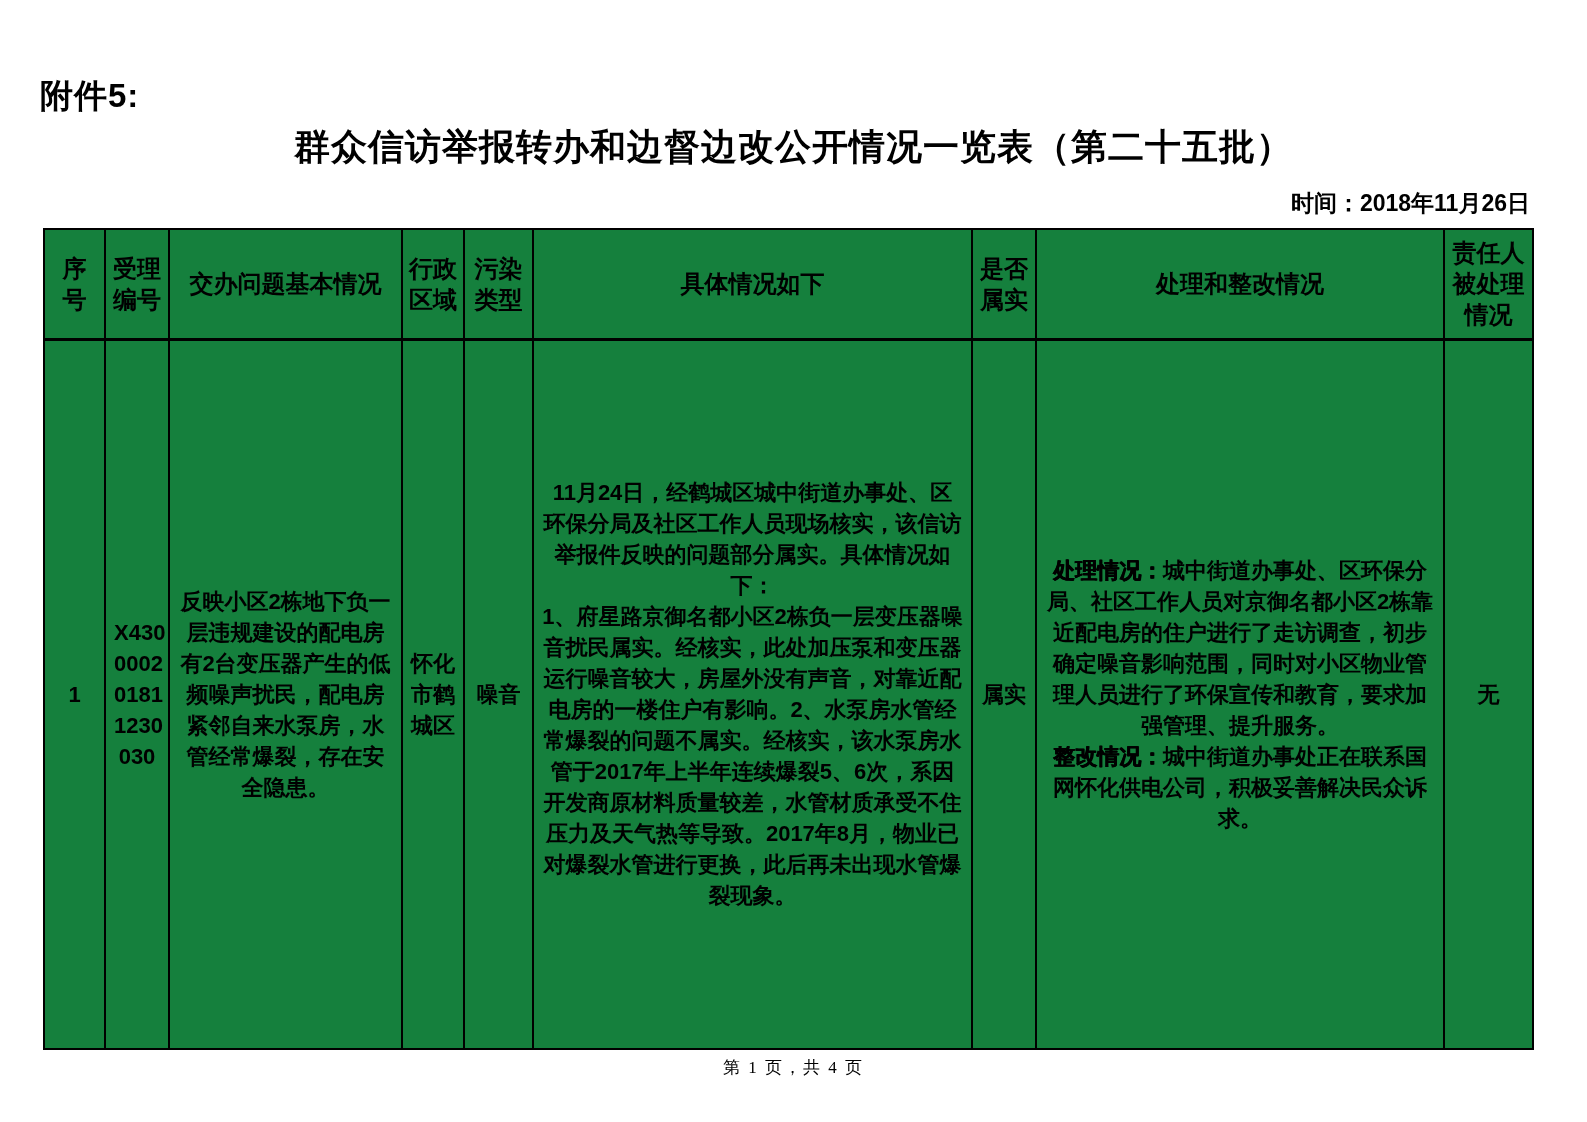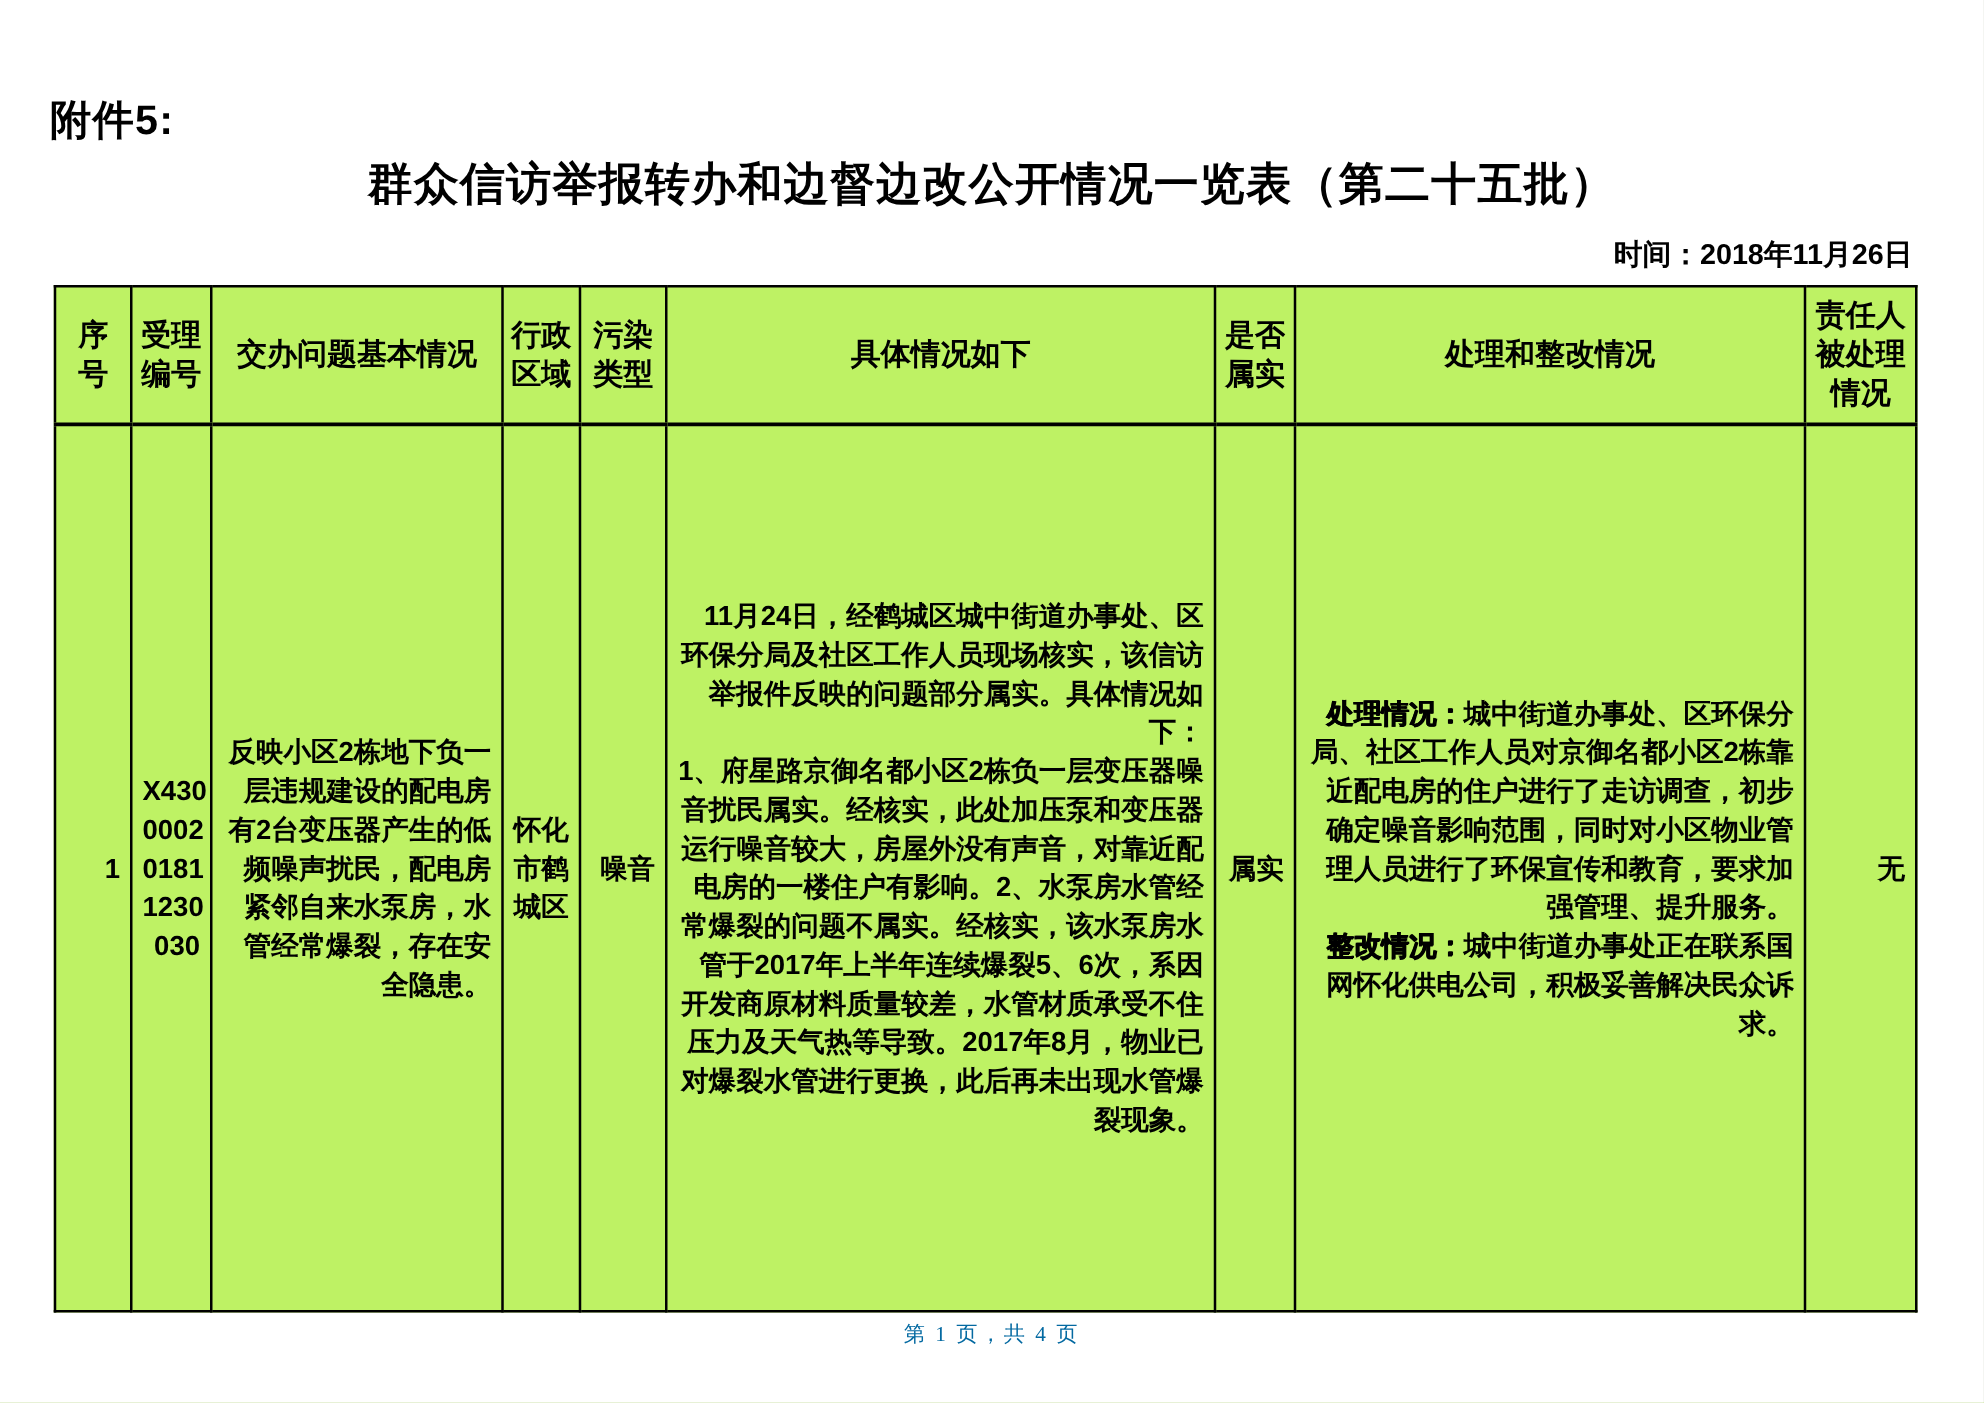--- a/index.html
+++ b/index.html
@@ -16,44 +16,44 @@
   .title {
     position:absolute; left:0; right:0; top:123px; text-align:center;
     font-size:36px; font-weight:bold; letter-spacing:1px;
   }
   .date-line {
     position:absolute; right:57px; top:188px;
     font-size:23px; font-weight:bold;
   }
   table.report {
     position:absolute; left:43px; top:228px; width:1489px;
-    border-collapse:collapse; table-layout:fixed; background:#bef264;
+    border-collapse:collapse; table-layout:fixed; background:#15803d;
   }
   table.report th, table.report td {
     border:2px solid #000;
     overflow:hidden;
   }
   table.report thead th {
     font-size:24px; font-weight:bold; line-height:31px;
     height:110px; padding:2px 6px; text-align:center; vertical-align:middle;
     border-bottom-width:3px;
   }
   table.report tbody td {
     font-size:22px; font-weight:bold; line-height:31px;
-    height:710px; padding:4px 8px; vertical-align:middle; text-align:right;
+    height:710px; padding:4px 8px; vertical-align:middle; text-align:center;
   }
   td.al { text-align:left; }
   td.prob { line-height:33px; padding-right:10px; }
   .pre { white-space:pre-line; }
   .cellpara { margin:0; }
   .lbl { text-shadow:0.7px 0 0 currentColor, 0 0.4px 0 currentColor; }
   .footer {
     position:absolute; left:0; right:0; top:1056px; text-align:center;
     font-family:"Liberation Serif","DejaVu Serif",serif;
-    font-size:17px; font-weight:normal; color:#0369a1; letter-spacing:2px;
+    font-size:17px; font-weight:normal; color:#000000; letter-spacing:2px;
   }
 </style>
 </head>
 <body>
 
 <div class="page">
 
   <div class="attachment">附件5:</div>
 
   <h1 class="title">群众信访举报转办和边督边改公开情况一览表（第二十五批）</h1>

